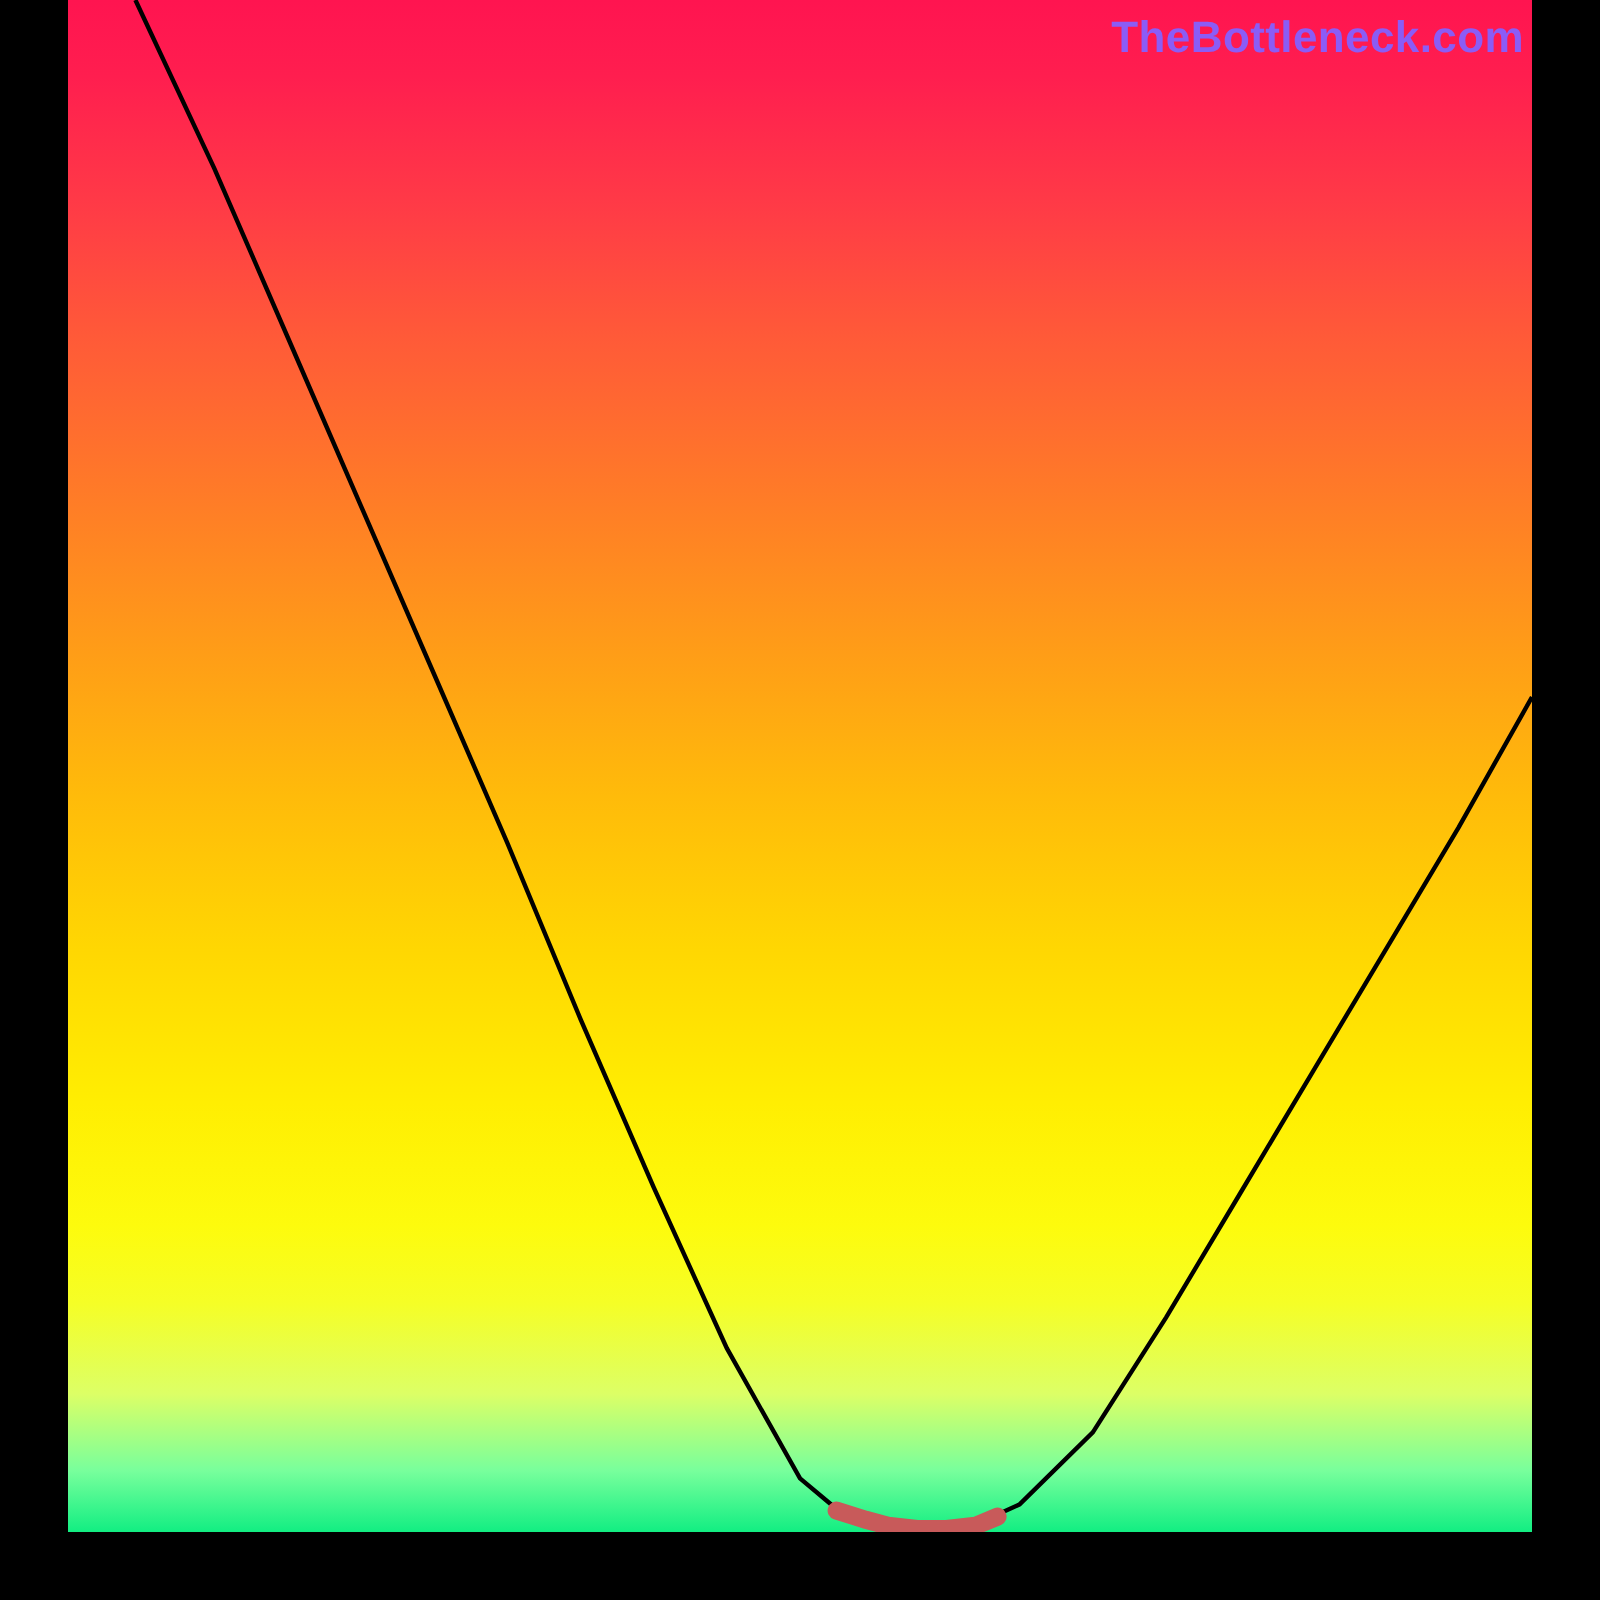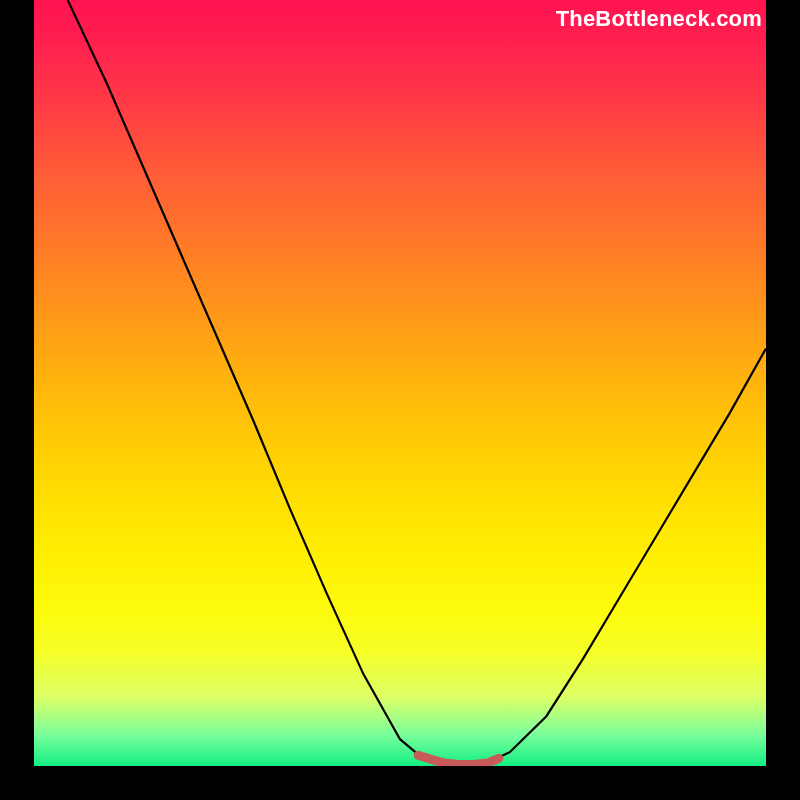--- a/index.html
+++ b/index.html
@@ -35,21 +35,21 @@
     bottom: 0;
     width: 800px;
     height: 34px;
     background: #000;
     z-index: 5;
   }
   .watermark {
     position: absolute;
     top: 6px;
     right: 38px;
-    color: #ffffff;
+    color: #8b5cf6;
     font-size: 22px;
     font-weight: bold;
     letter-spacing: 0.2px;
     z-index: 10;
   }
   .chart-area {
     position: absolute;
     left: 34px;
     top: 0px;
     width: 732px;

